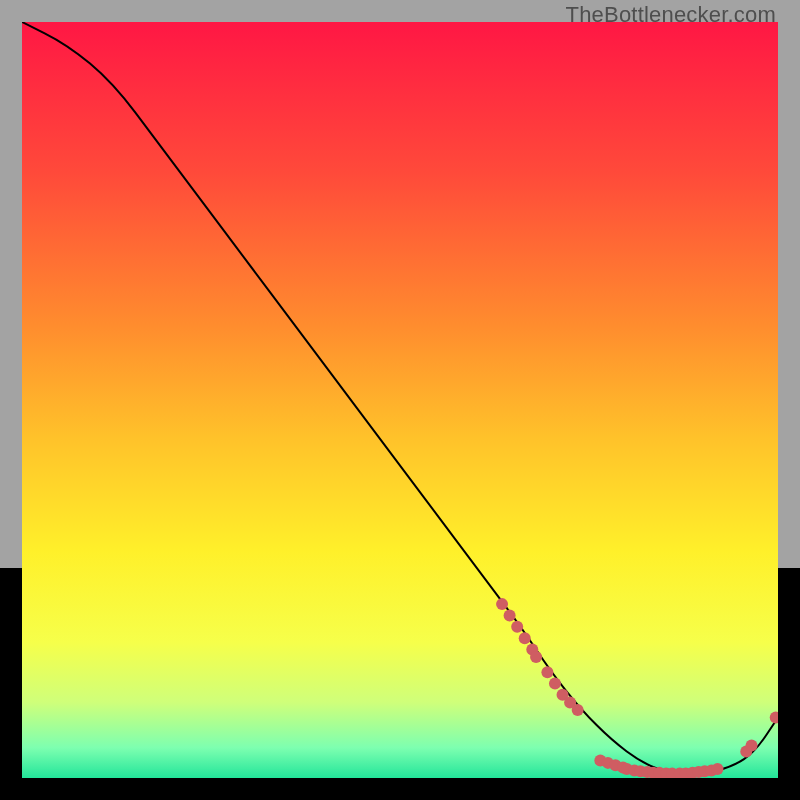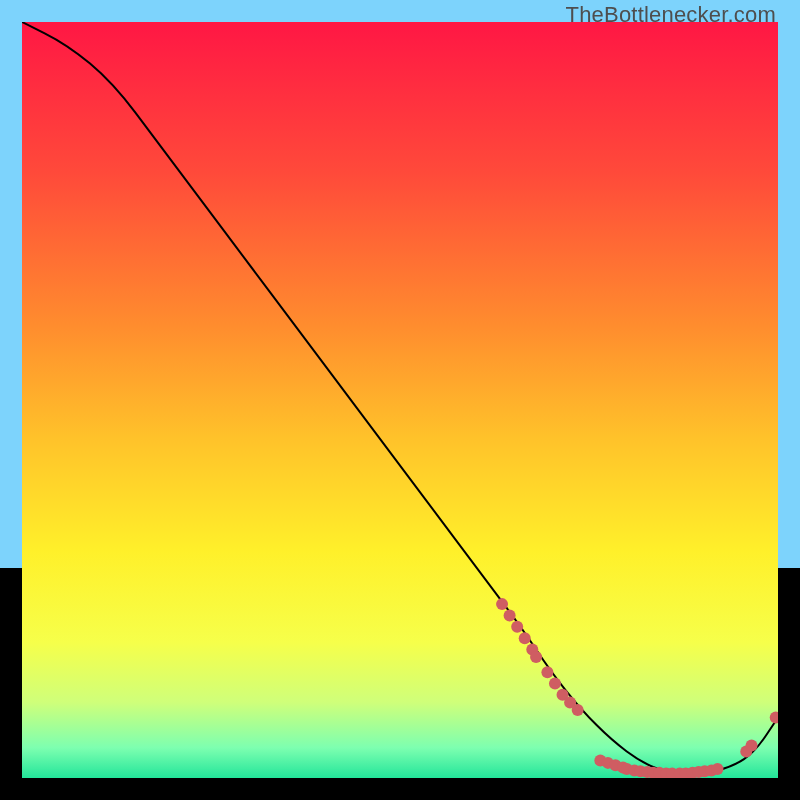--- a/index.html
+++ b/index.html
@@ -8,21 +8,21 @@
     width: 800px;
     height: 800px;
     background: #000;
     overflow: hidden;
     font-family: Arial, Helvetica, sans-serif;
   }
   .stage {
     position: relative;
     width: 800px;
     height: 568px;
-    background: #7dd3fc;
+    background: #a3a3a3;
   }
   .plot {
     position: absolute;
     left: 22px;
     top: 22px;
     width: 756px;
     height: 756px;
   }
   .plot svg {
     display: block;

